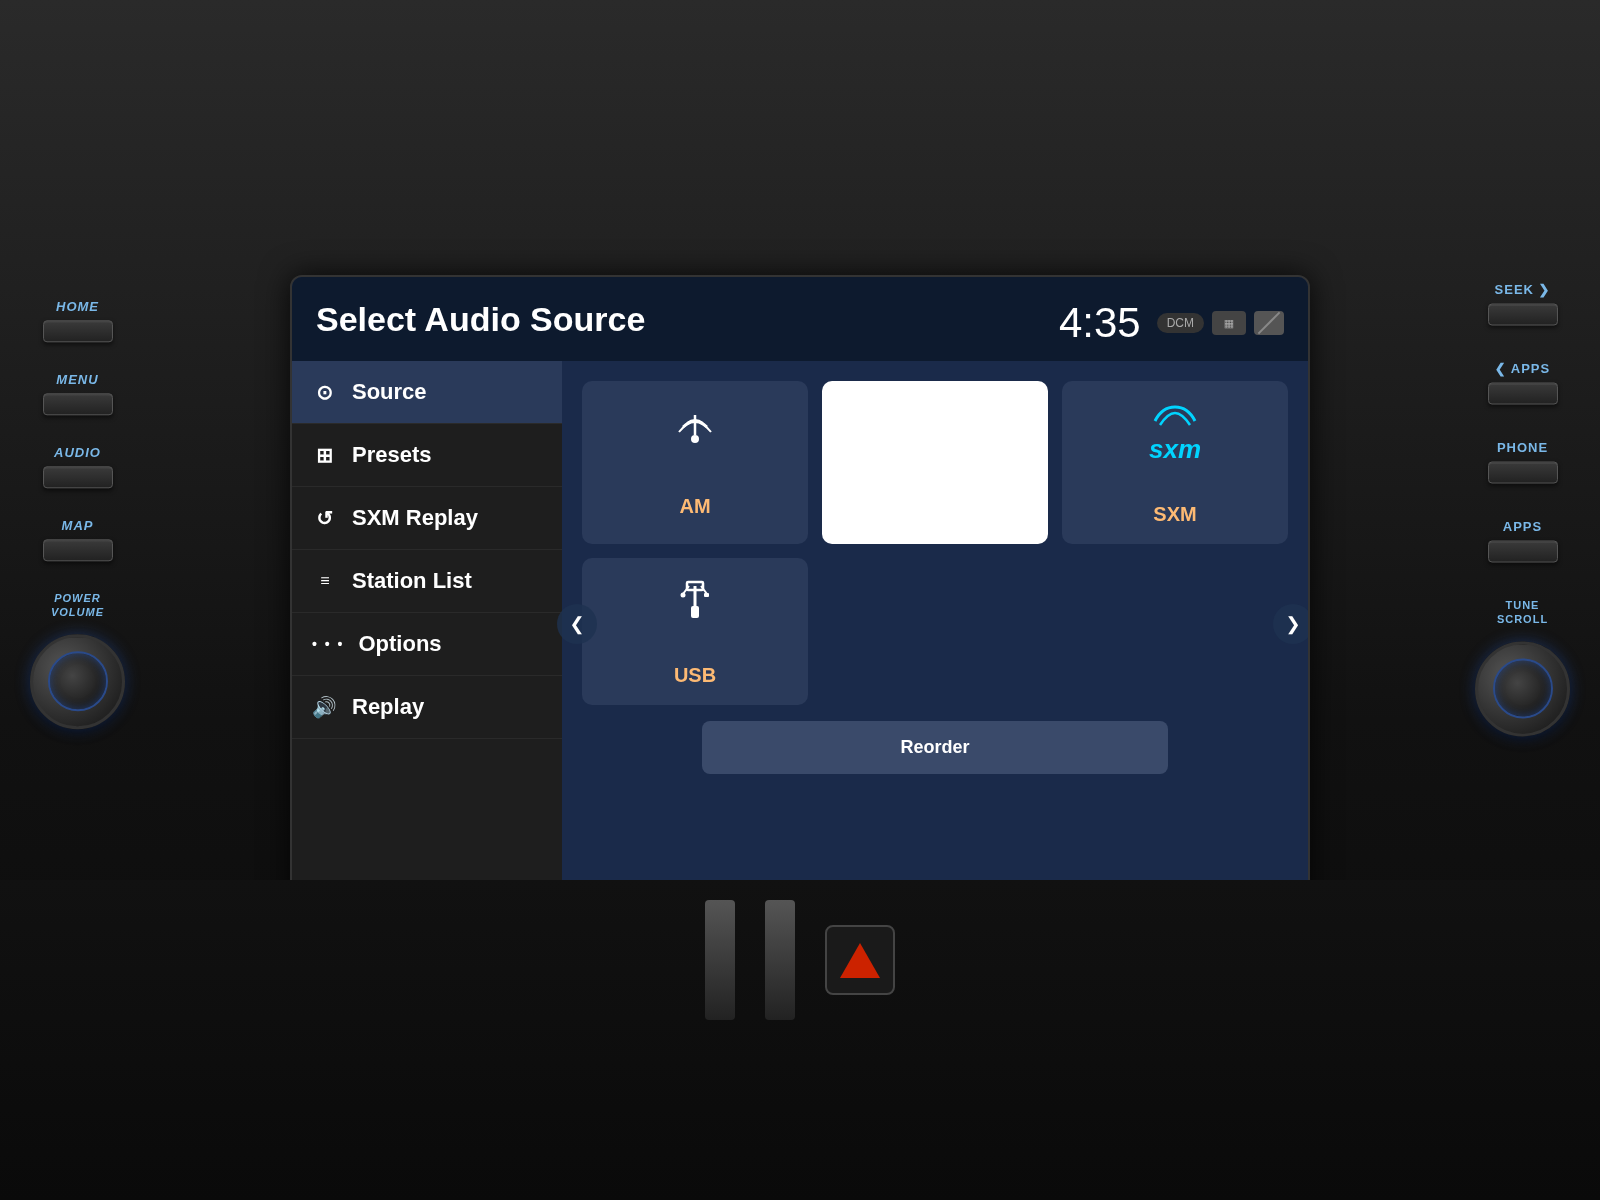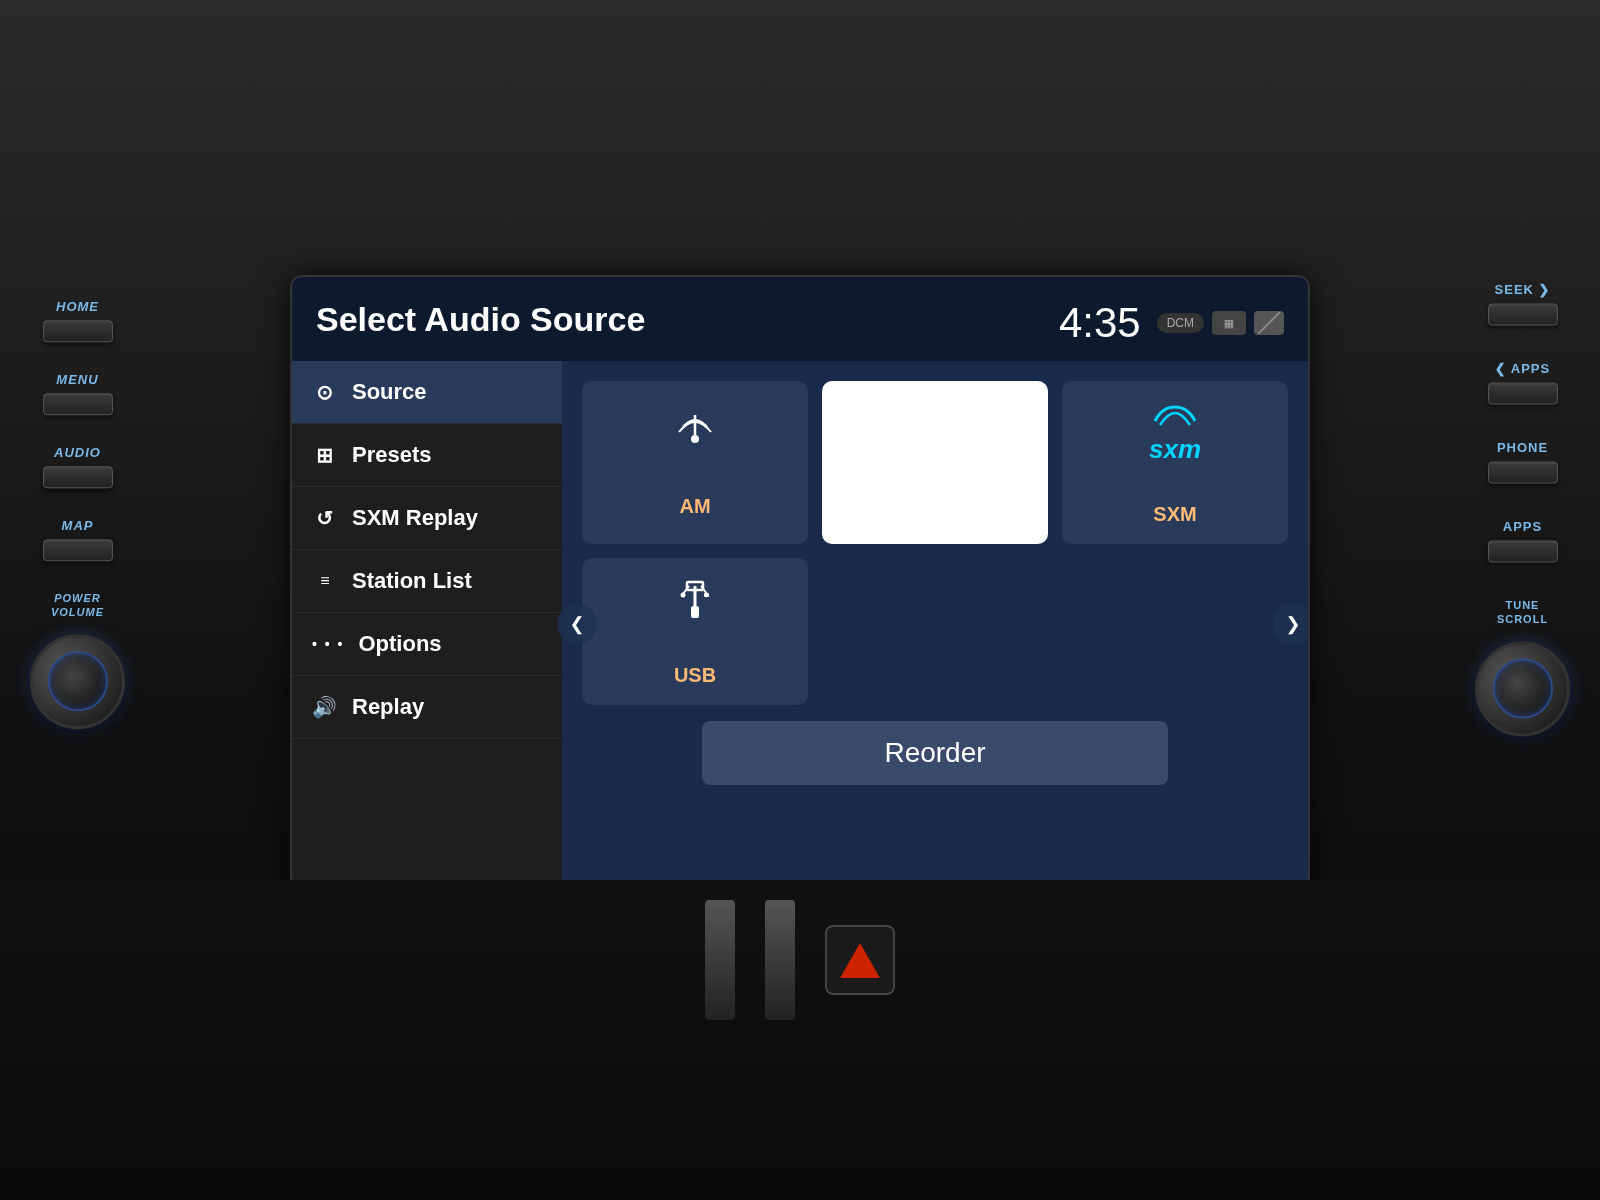--- a/index.html
+++ b/index.html
@@ -343,22 +343,22 @@
 
     .nav-arrow-left { left: -5px; }
     .nav-arrow-right { right: -5px; }
 
     .reorder-btn {
       background: #3a4a6a;
       border-radius: 8px;
       padding: 16px;
       text-align: center;
       color: white;
-      font-size: 28px;
-      font-weight: normal;
+      font-size: 18px;
+      font-weight: bold;
       cursor: pointer;
       border: none;
       width: 66%;
       margin: 0 auto;
     }
 
     
     .screen-bottom {
       background: #0d1a2e;
       padding: 6px 16px;

